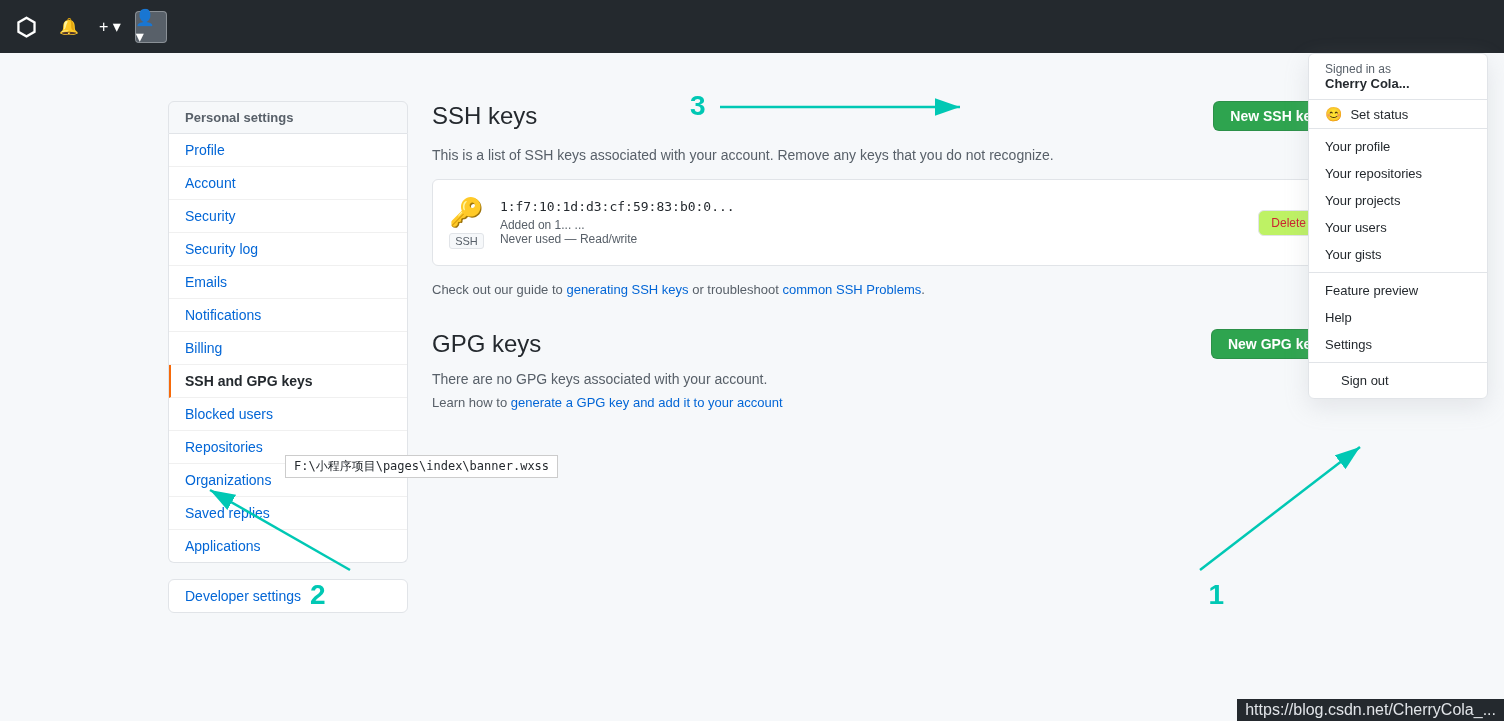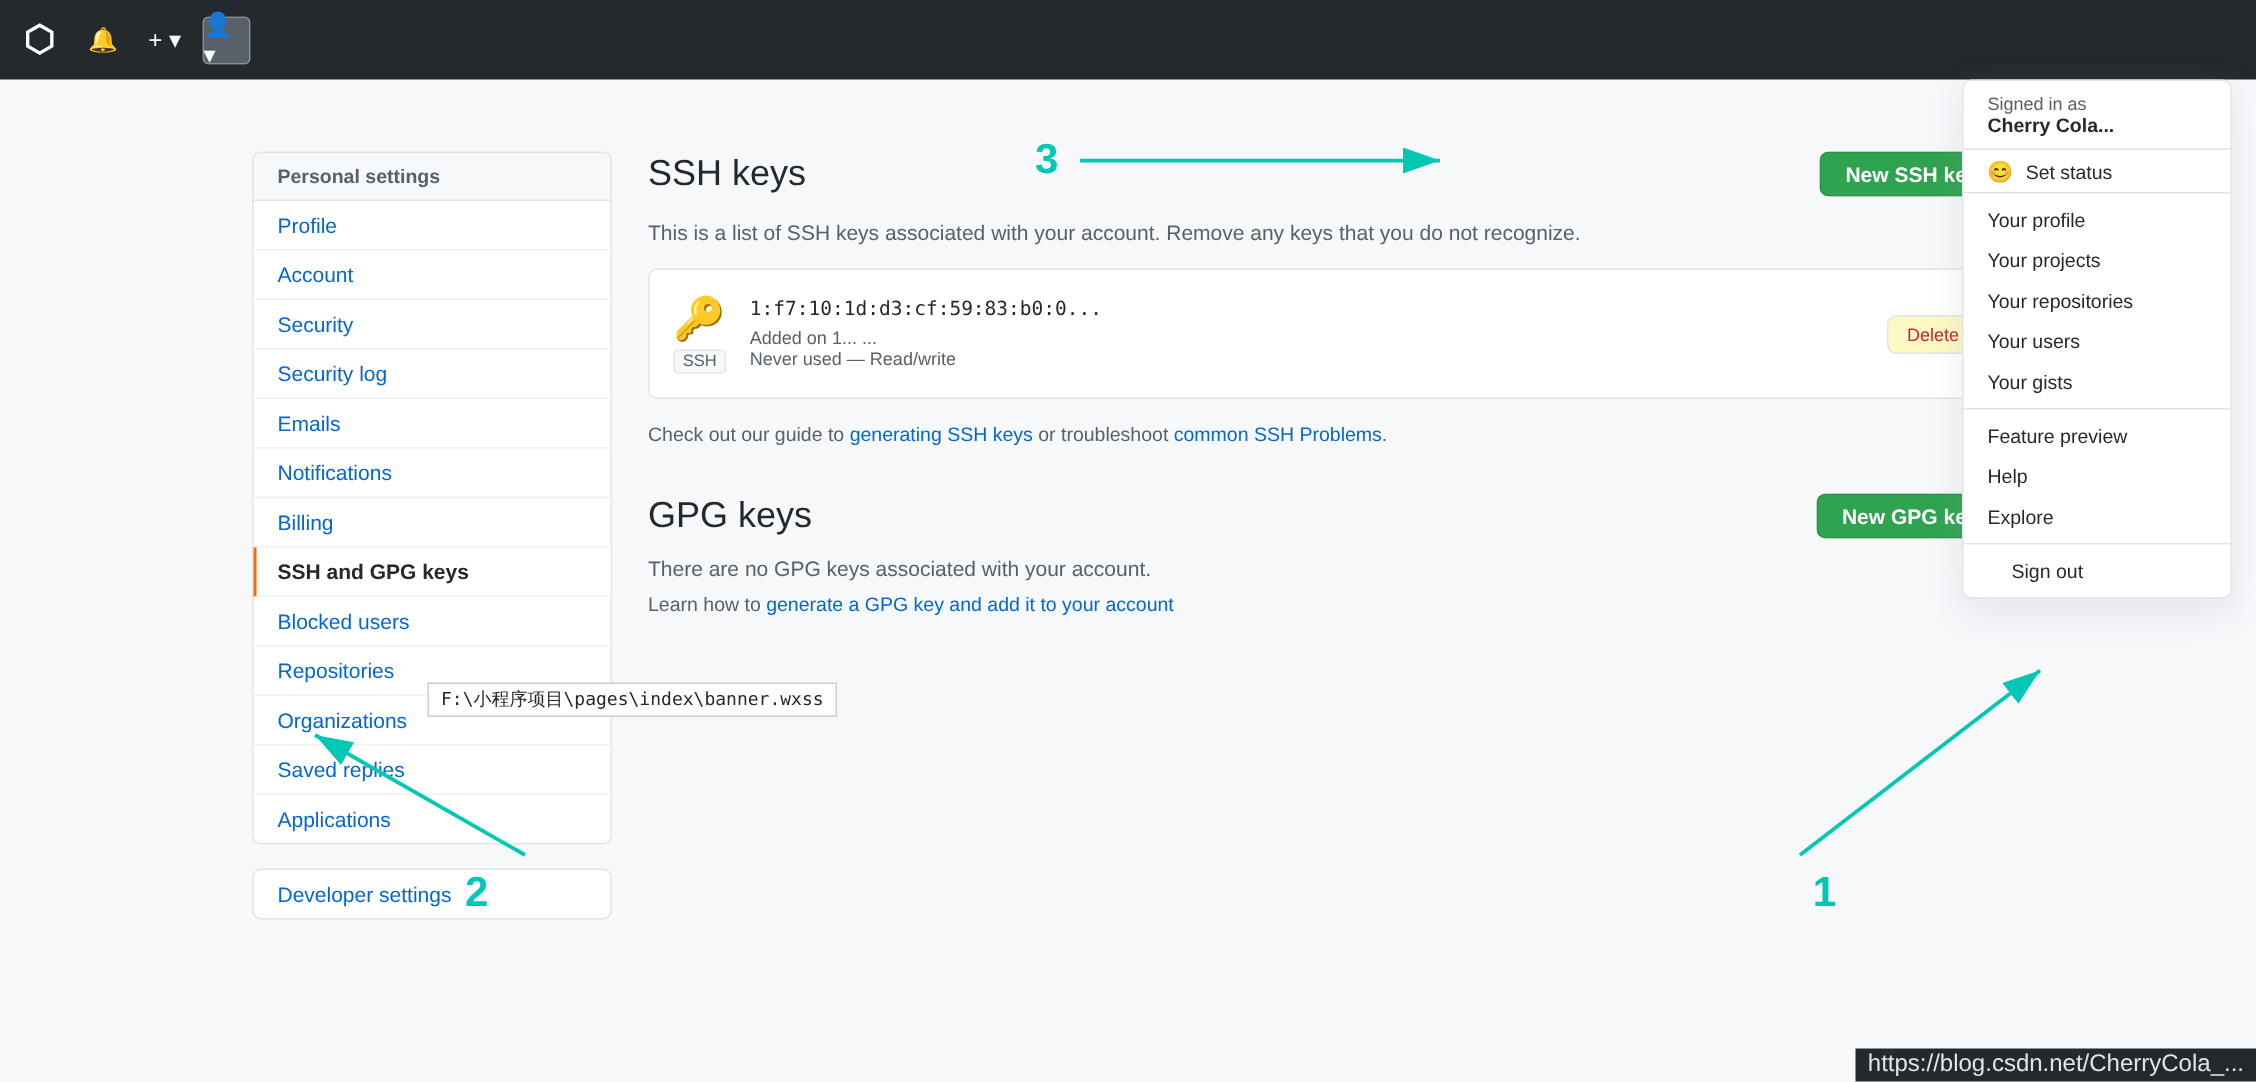--- a/index.html
+++ b/index.html
@@ -187,21 +187,21 @@
       font-family: monospace;
       font-size: 13px;
       color: #24292e;
       margin-bottom: 4px;
     }
     .key-meta {
       font-size: 12px;
       color: #586069;
     }
     .btn-delete {
-      background: #fef9c3;
+      background: #bef264;
       color: #cb2431;
       border: 1px solid #e1e4e8;
       border-radius: 6px;
       padding: 5px 12px;
       font-size: 12px;
       cursor: pointer;
     }
 
     .guide-text {
       font-size: 13px;
@@ -344,29 +344,29 @@
   <div class="dropdown-signed-in">
     <span>Signed in as</span><br>
     <span class="dropdown-username">Cherry Cola...</span>
   </div>
   <div class="dropdown-set-status">
     <span class="status-icon">😊</span>
     <span>Set status</span>
   </div>
   <div class="dropdown-section">
     <a class="dropdown-item">Your profile</a>
+    <a class="dropdown-item">Your repositories</a>
     <a class="dropdown-item">Your projects</a>
-    <a class="dropdown-item">Your repositories</a>
     <a class="dropdown-item">Your users</a>
     <a class="dropdown-item">Your gists</a>
   </div>
   <div class="dropdown-section">
     <a class="dropdown-item">Feature preview</a>
     <a class="dropdown-item">Help</a>
-    <a class="dropdown-item">Explore</a>
+    <a class="dropdown-item">Settings</a>
   </div>
   <div class="dropdown-bottom">
     <a class="dropdown-item">Sign out</a>
   </div>
 </div>
 
 <div class="layout">
 
   <aside class="sidebar">
     <div class="sidebar-header">Personal settings</div>

